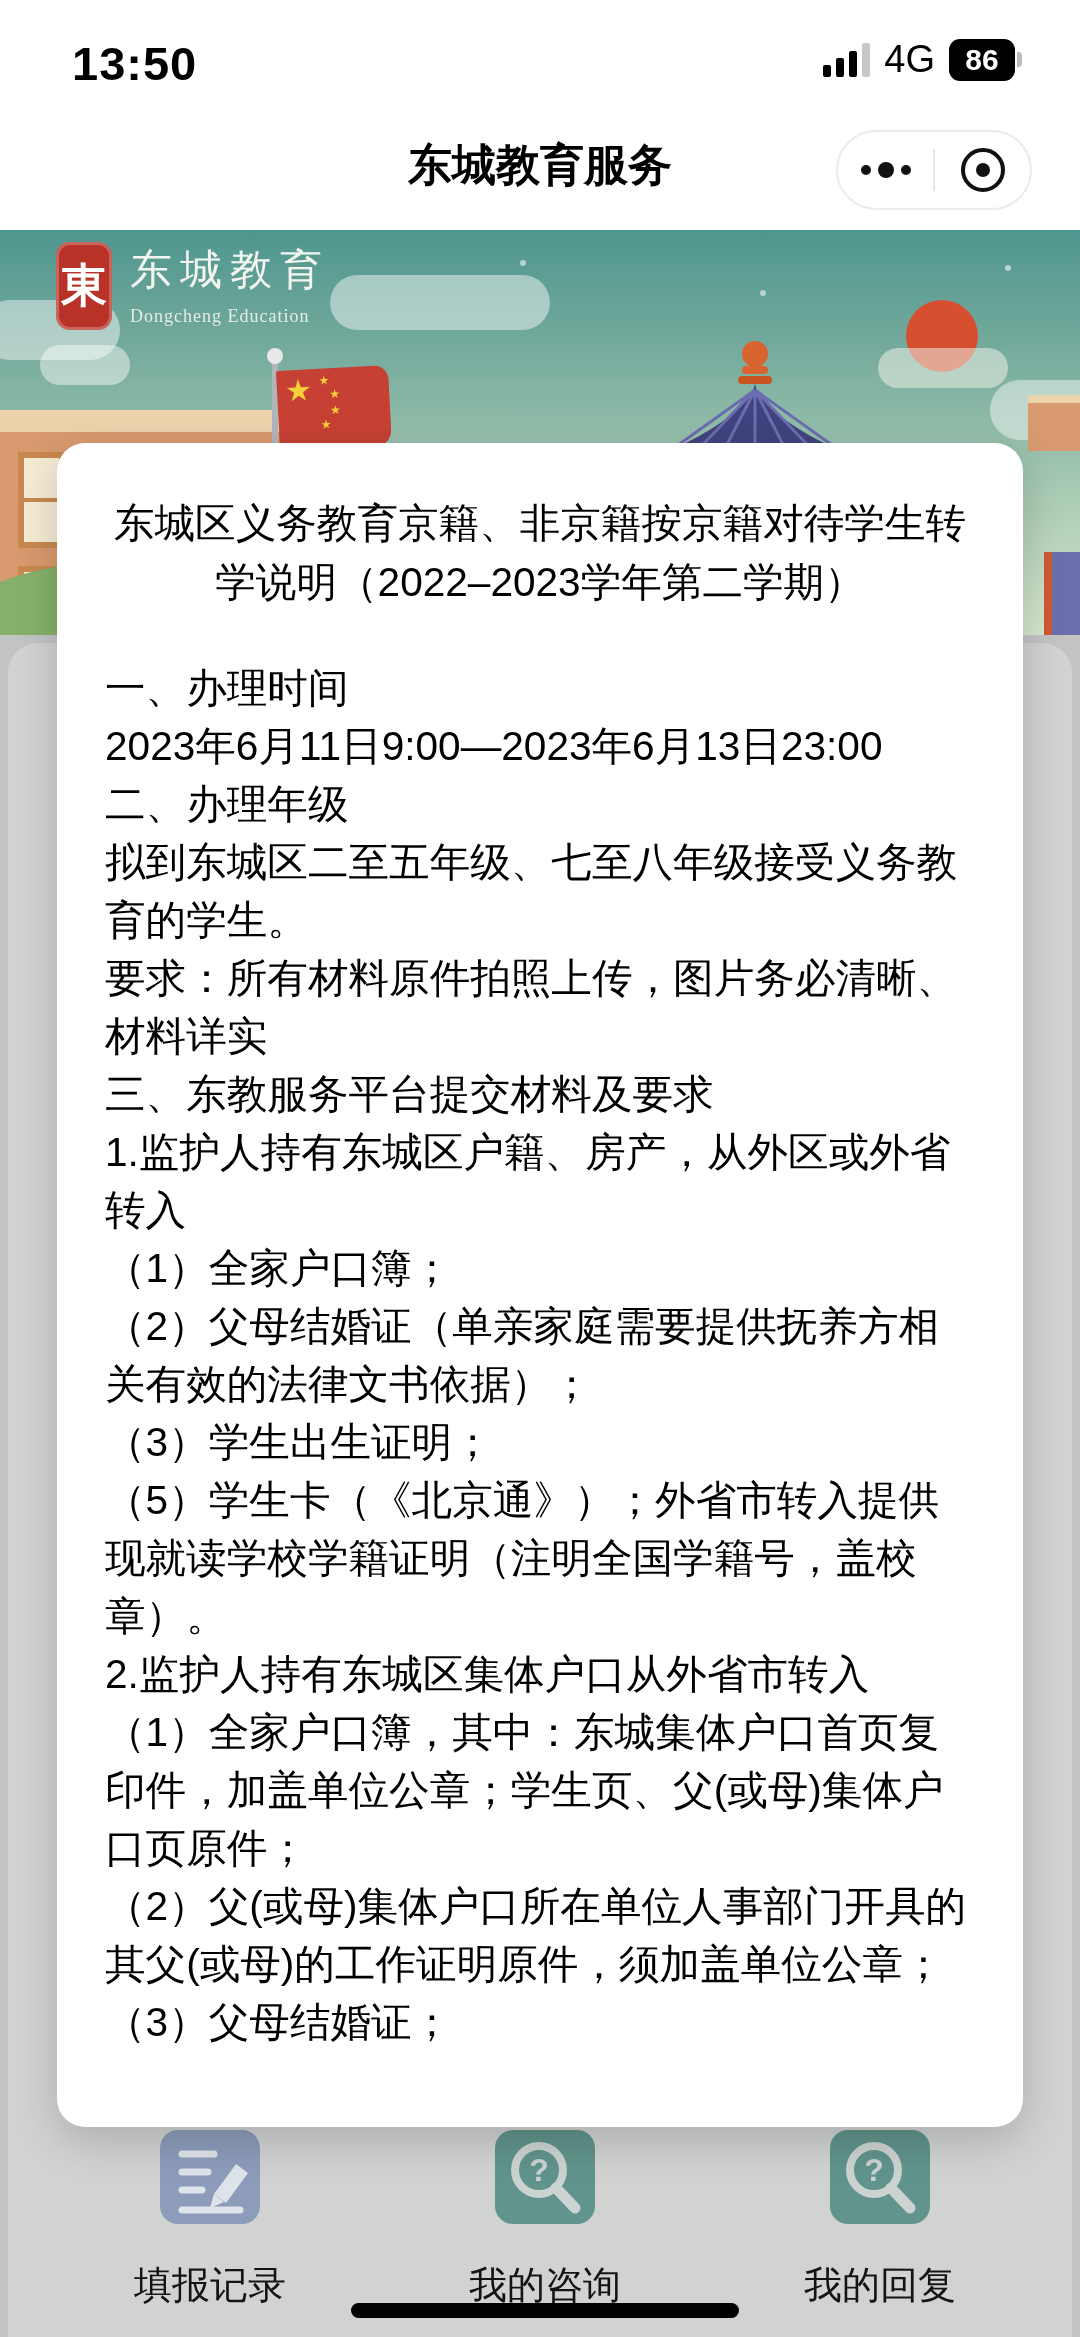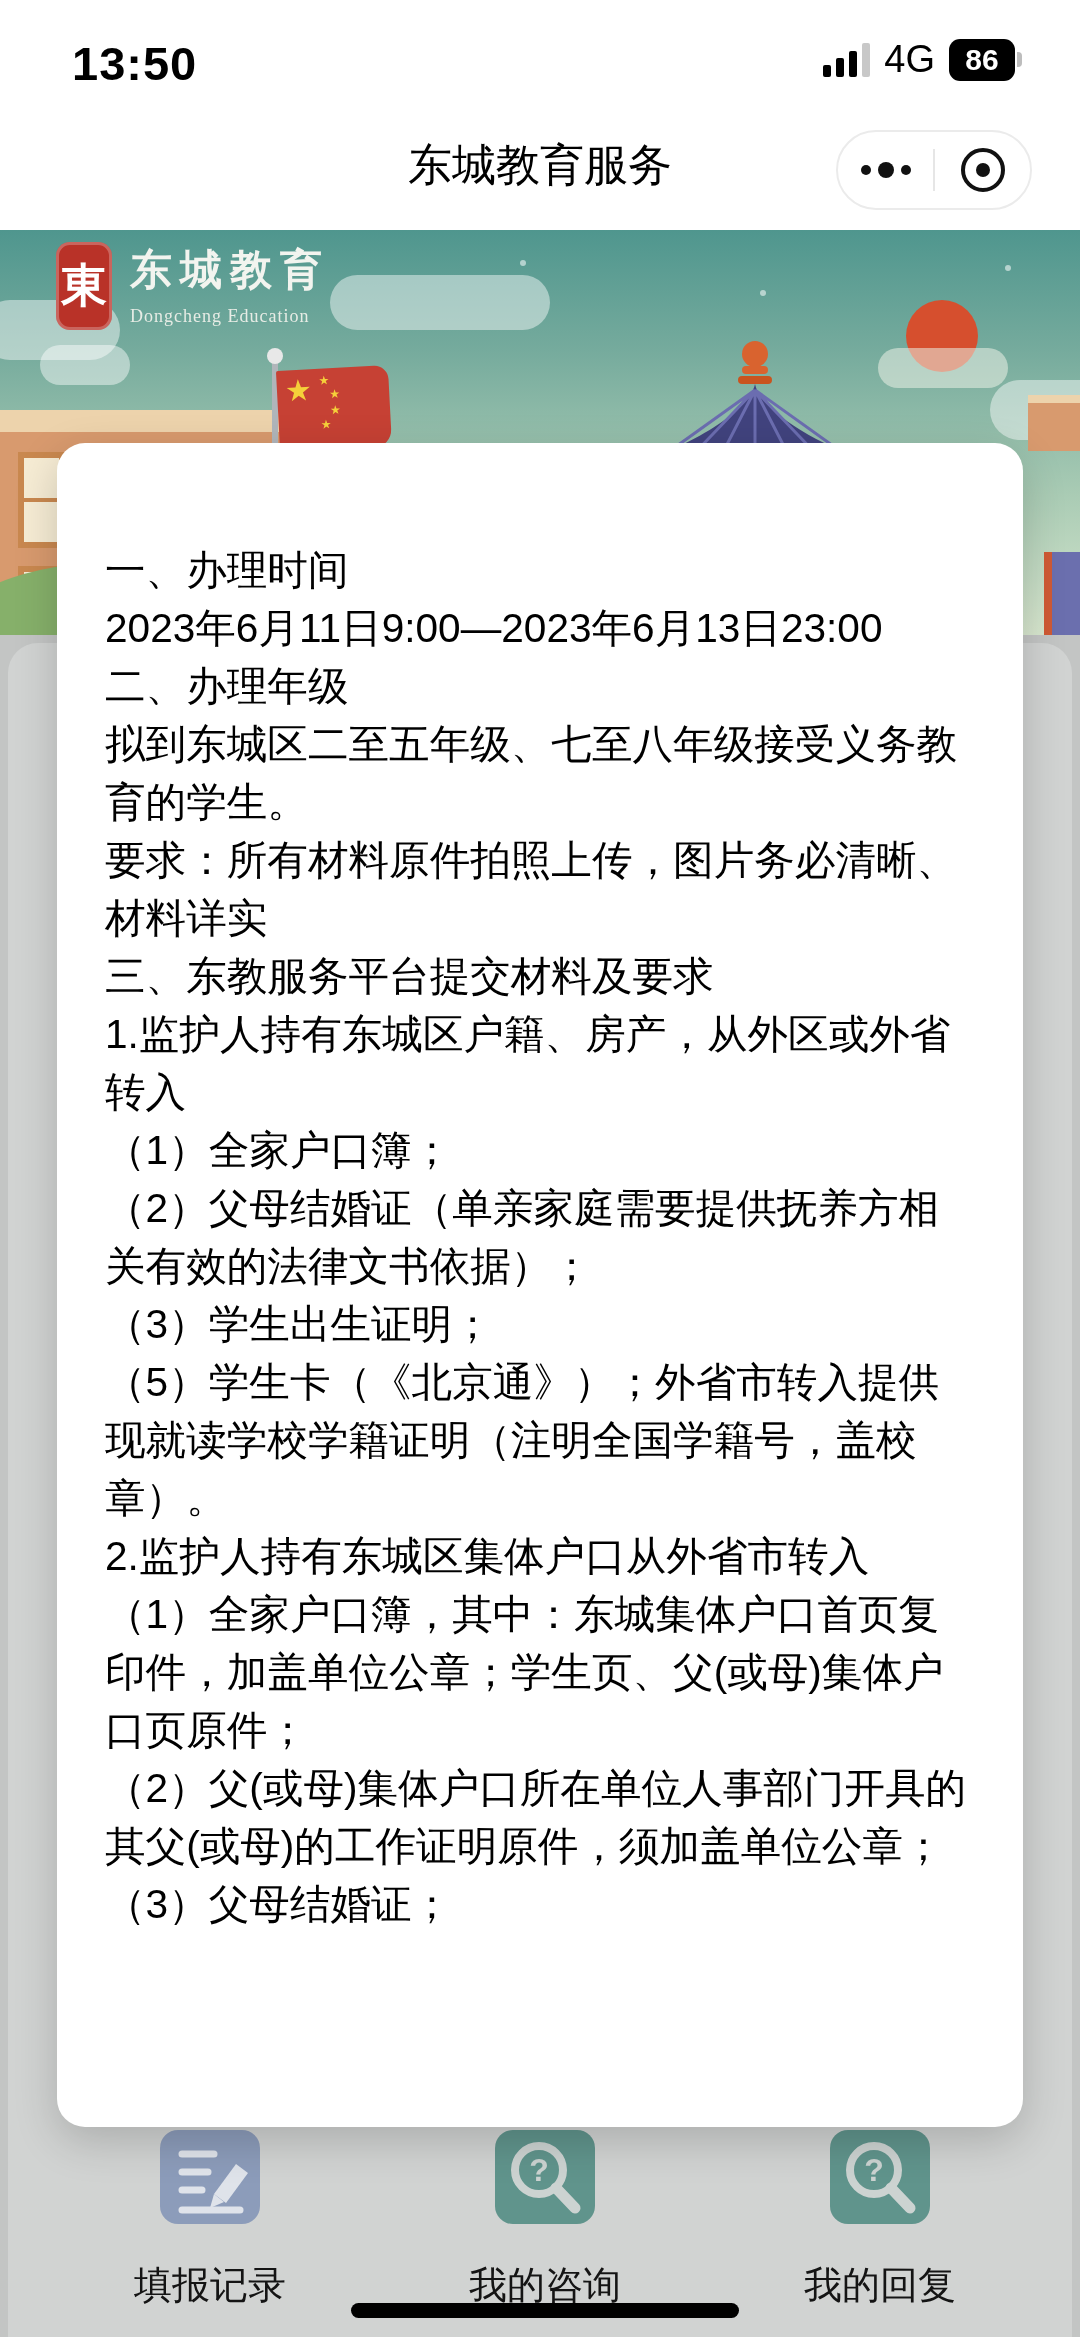--- a/index.html
+++ b/index.html
@@ -17,21 +17,21 @@
   .signal i:nth-child(3){height:26px;}
   .signal i:nth-child(4){height:34px;background:#c8c8c8;}
   .net{font-size:38px;color:#000;text-align:right;}
   .battery{display:flex;align-items:center;}
   .battery .cell{width:66px;height:42px;background:#000;border-radius:11px;color:#fff;
                  font-size:30px;font-weight:700;display:flex;align-items:center;justify-content:center;}
   .battery .cap{width:5px;height:15px;background:#bdbdbd;border-radius:0 4px 4px 0;margin-left:2px;}
 
   
   .nav-bar{position:absolute;top:100px;left:0;width:1080px;height:130px;background:#fff;z-index:40;}
-  .nav-title{position:absolute;left:0;right:0;top:36px;text-align:center;font-size:44px;font-weight:400;color:#000;}
+  .nav-title{position:absolute;left:0;right:0;top:36px;text-align:center;font-size:44px;font-weight:700;color:#000;}
   .capsule{position:absolute;right:48px;top:30px;width:192px;height:76px;border:2px solid #ebebeb;
            border-radius:40px;background:rgba(255,255,255,.95);display:flex;align-items:center;}
   .cap-btn{flex:1;height:100%;display:flex;align-items:center;justify-content:center;cursor:pointer;}
   .dots{display:flex;align-items:center;gap:7px;}
   .dots i{display:block;background:#111;border-radius:50%;}
   .dots i:nth-child(1),.dots i:nth-child(3){width:10px;height:10px;}
   .dots i:nth-child(2){width:16px;height:16px;}
   .cap-divider{width:2px;height:42px;background:#e6e6e6;}
   .target{width:36px;height:36px;border:4px solid #111;border-radius:50%;display:flex;align-items:center;justify-content:center;}
   .target i{width:14px;height:14px;background:#111;border-radius:50%;}
@@ -63,21 +63,21 @@
   .flag .bigstar{position:absolute;left:8px;top:6px;color:#f5d03a;font-size:30px;line-height:30px;}
   .flag .smstar{position:absolute;color:#f5d03a;font-size:12px;line-height:12px;}
   .rblock1{position:absolute;left:1028px;top:165px;width:52px;height:48px;background:#d89a6e;
            border-top:8px solid #edd3ac;}
   .rblock2{position:absolute;left:1044px;top:322px;width:36px;height:83px;background:#6b6fae;border-left:8px solid #cf5a35;}
 
   .logo{position:absolute;left:56px;top:12px;display:flex;align-items:flex-start;gap:18px;z-index:3;}
   .seal{width:56px;height:88px;background:#b93228;border-radius:14px;color:#fff;display:flex;align-items:center;
         justify-content:center;font-family:"Liberation Serif",serif;font-size:46px;font-weight:700;
         box-shadow:inset 0 0 0 3px rgba(255,255,255,.25);}
-  .logo-cn{font-family:"Liberation Serif",serif;font-size:42px;color:#f2f4ef;letter-spacing:8px;font-weight:700;}
+  .logo-cn{font-family:"Liberation Serif",serif;font-size:42px;color:#f2f4ef;letter-spacing:8px;font-weight:400;}
   .logo-en{font-family:"Liberation Serif",serif;font-size:18px;color:#e7ece5;margin-top:8px;letter-spacing:1px;}
 
   
   .dim-area{position:absolute;top:635px;left:0;width:1080px;height:1702px;background:#c3c5c4;z-index:2;}
   .under-panel{position:absolute;top:8px;left:8px;right:8px;bottom:0;background:#d1d3d2;border-radius:30px 30px 0 0;}
 
   
   .tab-item{position:absolute;top:1493px;width:260px;text-align:center;cursor:pointer;}
   .tab-item svg{display:block;margin:0 auto;}
   .tab-label{margin-top:34px;font-size:38px;color:#141414;}
@@ -225,20 +225,21 @@
         <line x1="63" y1="60" x2="82" y2="80" stroke="#ccd3d1" stroke-width="11" stroke-linecap="round"></line>
         <text x="46" y="53" text-anchor="middle" font-size="32" font-weight="bold" fill="#ccd3d1" font-family="Liberation Sans,sans-serif">?</text>
       </svg>
       <div class="tab-label">我的回复</div>
     </div>
 
     <div class="home-indicator"></div>
   </div>
 
   <div class="modal">
+    <div class="modal-title">东城区义务教育京籍、非京籍按京籍对待学生转学说明（2022–2023学年第二学期）</div>
     <div class="modal-body">
         <p>一、办理时间</p>
         <p>2023年6月11日9:00—2023年6月13日23:00</p>
         <p>二、办理年级</p>
         <p>拟到东城区二至五年级、七至八年级接受义务教育的学生。</p>
         <p>要求：所有材料原件拍照上传，图片务必清晰、材料详实</p>
         <p>三、东教服务平台提交材料及要求</p>
         <p>1.监护人持有东城区户籍、房产，从外区或外省转入</p>
         <p>（1）全家户口簿；</p>
         <p>（2）父母结婚证（单亲家庭需要提供抚养方相关有效的法律文书依据）；</p>

